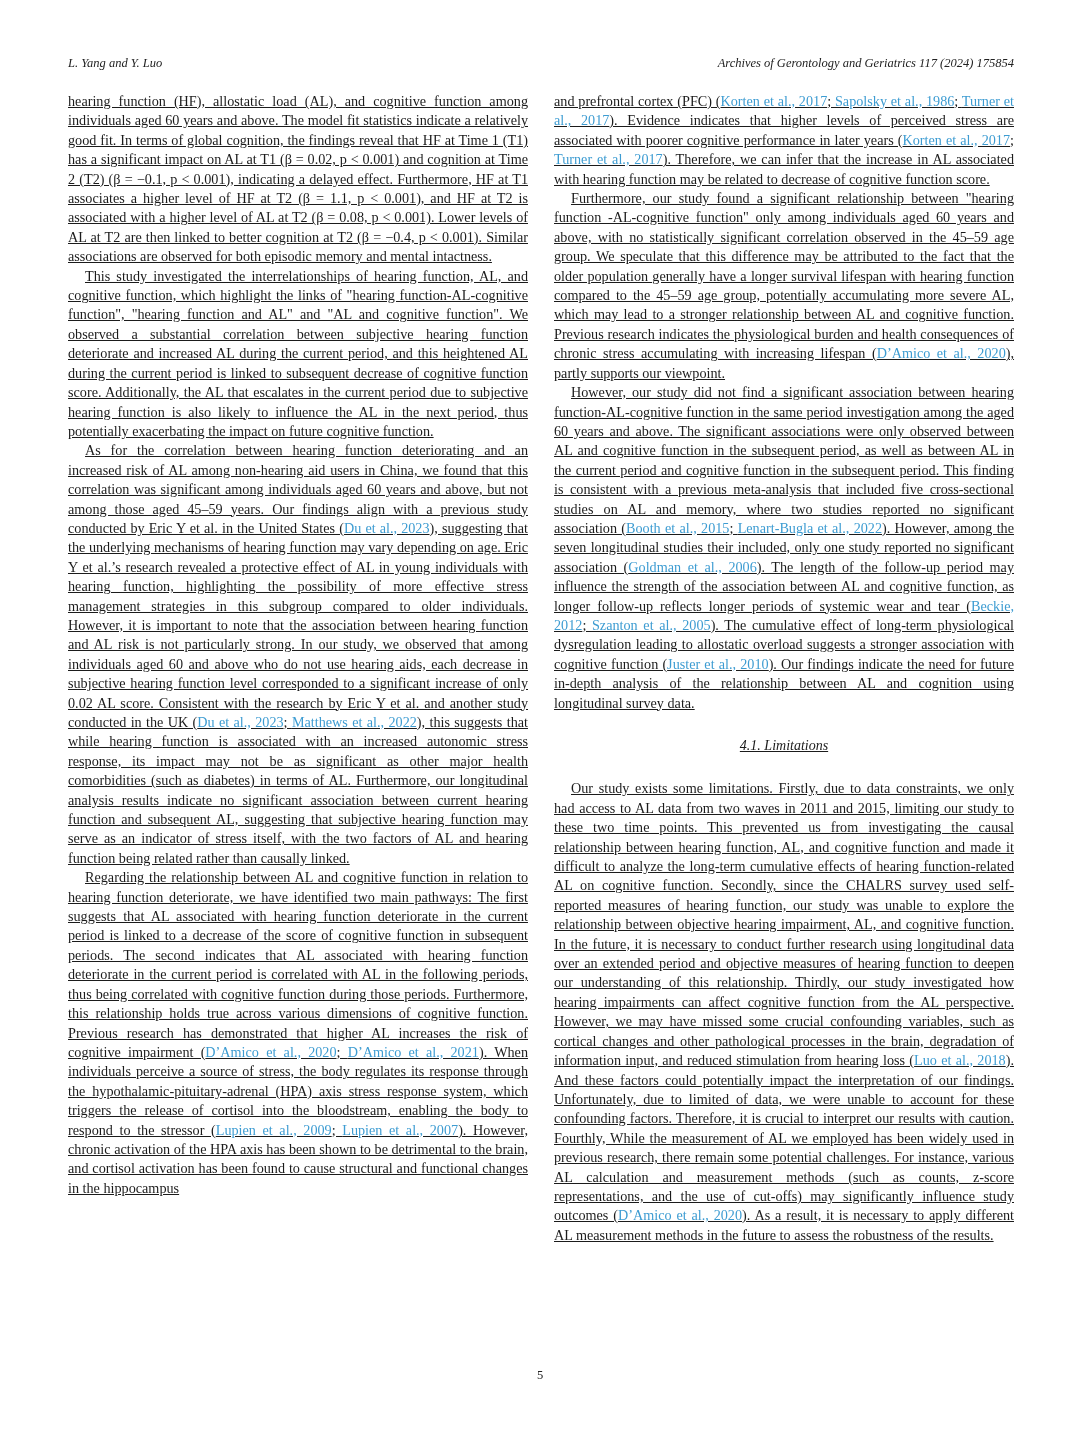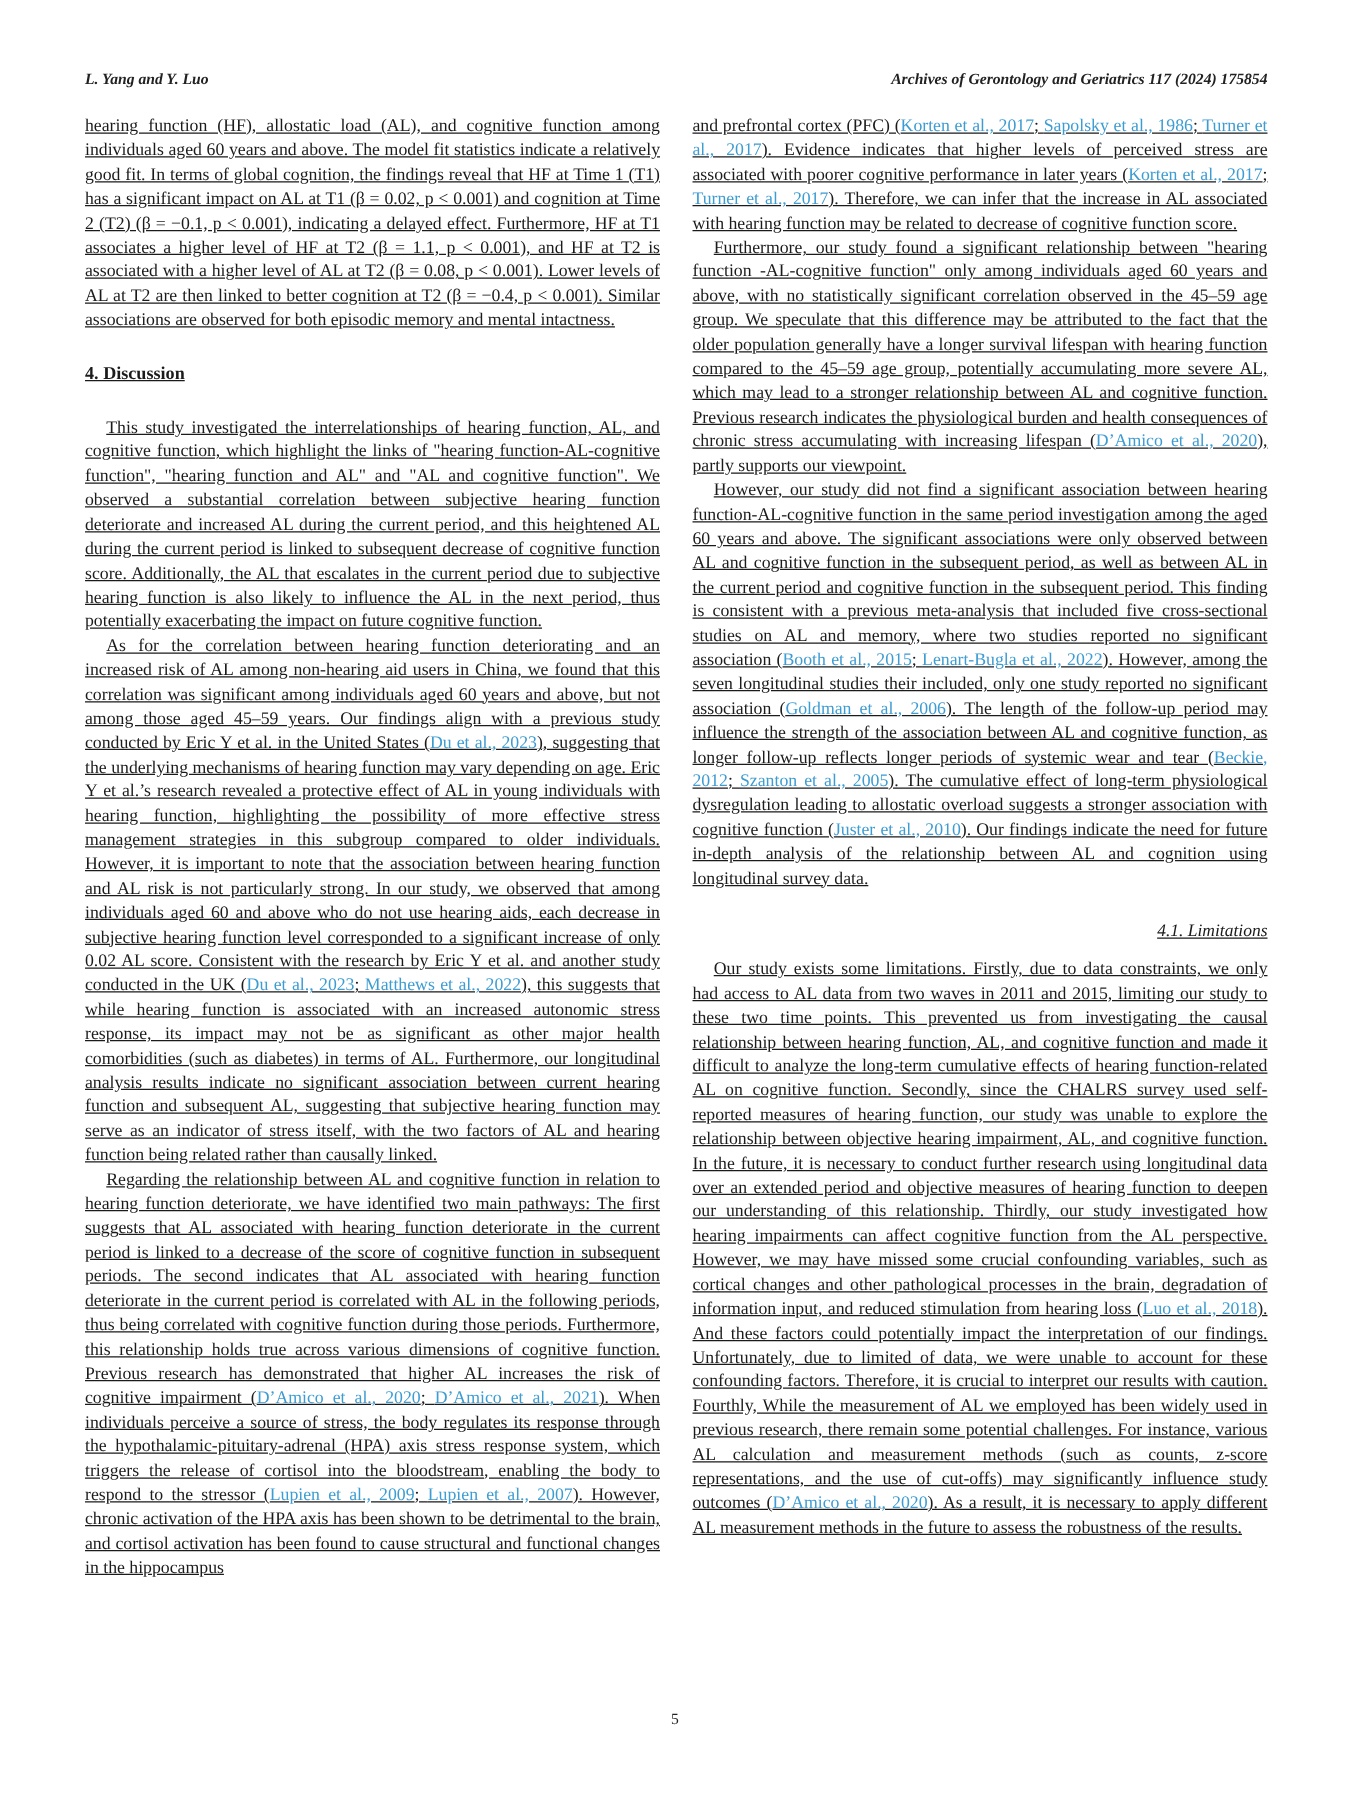--- a/index.html
+++ b/index.html
@@ -18,21 +18,20 @@
     overflow: hidden;
   }
   .running-head {
     position: absolute;
     top: 56px; left: 68px; right: 66px;
     display: flex;
     justify-content: space-between;
     font-style: italic;
     font-size: 12.5px;
     color: #222222;
-    font-weight: bold;
   }
   .columns {
     position: absolute;
     top: 92px; left: 68px; right: 66px;
     display: flex;
     gap: 26px;
   }
   .col {
     width: 460px;
     text-align: justify;
@@ -46,22 +45,22 @@
   .section-heading {
     font-size: 14.5px;
     font-weight: bold;
     margin: 23px 0 24px 0;
     text-align: left;
   }
   .subsection-heading {
     font-size: 14px;
     font-weight: normal;
     font-style: italic;
-    margin: 23px 0 11px 0;
-    text-align: right;
+    margin: 23px 0 24px 0;
+    text-align: center;
   }
   .cite { color: var(--cite-color, #3d9cd2); }
   .page-number {
     position: absolute;
     top: 1368px; left: 0;
     width: 100%;
     text-align: center;
     font-size: 12.5px;
     color: #222222;
   }
@@ -72,21 +71,20 @@
 <div class="page">
 
   <header class="running-head">
     <span>L. Yang and Y. Luo</span>
     <span>Archives of Gerontology and Geriatrics 117 (2024) 175854</span>
   </header>
 
   <main class="columns">
     <section class="col">
         <p class="para">hearing function (HF), allostatic load (AL), and cognitive function among individuals aged 60 years and above. The model fit statistics indicate a relatively good fit. In terms of global cognition, the findings reveal that HF at Time 1 (T1) has a significant impact on AL at T1 (β = 0.02, p &lt; 0.001) and cognition at Time 2 (T2) (β = −0.1, p &lt; 0.001), indicating a delayed effect. Furthermore, HF at T1 associates a higher level of HF at T2 (β = 1.1, p &lt; 0.001), and HF at T2 is associated with a higher level of AL at T2 (β = 0.08, p &lt; 0.001). Lower levels of AL at T2 are then linked to better cognition at T2 (β = −0.4, p &lt; 0.001). Similar associations are observed for both episodic memory and mental intactness.</p>
-        <h2 class="section-heading">4. Discussion</h2>
         <p class="para indent">This study investigated the interrelationships of hearing function, AL, and cognitive function, which highlight the links of "hearing function-AL-cognitive function", "hearing function and AL" and "AL and cognitive function". We observed a substantial correlation between subjective hearing function deteriorate and increased AL during the current period, and this heightened AL during the current period is linked to subsequent decrease of cognitive function score. Additionally, the AL that escalates in the current period due to subjective hearing function is also likely to influence the AL in the next period, thus potentially exacerbating the impact on future cognitive function.</p>
         <p class="para indent">As for the correlation between hearing function deteriorating and an increased risk of AL among non-hearing aid users in China, we found that this correlation was significant among individuals aged 60 years and above, but not among those aged 45–59 years. Our findings align with a previous study conducted by Eric Y et al. in the United States (<span class="cite">Du et al., 2023</span>), suggesting that the underlying mechanisms of hearing function may vary depending on age. Eric Y et al.’s research revealed a protective effect of AL in young individuals with hearing function, highlighting the possibility of more effective stress management strategies in this subgroup compared to older individuals. However, it is important to note that the association between hearing function and AL risk is not particularly strong. In our study, we observed that among individuals aged 60 and above who do not use hearing aids, each decrease in subjective hearing function level corresponded to a significant increase of only 0.02 AL score. Consistent with the research by Eric Y et al. and another study conducted in the UK (<span class="cite">Du et al., 2023</span>; <span class="cite">Matthews et al., 2022</span>), this suggests that while hearing function is associated with an increased autonomic stress response, its impact may not be as significant as other major health comorbidities (such as diabetes) in terms of AL. Furthermore, our longitudinal analysis results indicate no significant association between current hearing function and subsequent AL, suggesting that subjective hearing function may serve as an indicator of stress itself, with the two factors of AL and hearing function being related rather than causally linked.</p>
         <p class="para indent">Regarding the relationship between AL and cognitive function in relation to hearing function deteriorate, we have identified two main pathways: The first suggests that AL associated with hearing function deteriorate in the current period is linked to a decrease of the score of cognitive function in subsequent periods. The second indicates that AL associated with hearing function deteriorate in the current period is correlated with AL in the following periods, thus being correlated with cognitive function during those periods. Furthermore, this relationship holds true across various dimensions of cognitive function. Previous research has demonstrated that higher AL increases the risk of cognitive impairment (<span class="cite">D’Amico et al., 2020</span>; <span class="cite">D’Amico et al., 2021</span>). When individuals perceive a source of stress, the body regulates its response through the hypothalamic-pituitary-adrenal (HPA) axis stress response system, which triggers the release of cortisol into the bloodstream, enabling the body to respond to the stressor (<span class="cite">Lupien et al., 2009</span>; <span class="cite">Lupien et al., 2007</span>). However, chronic activation of the HPA axis has been shown to be detrimental to the brain, and cortisol activation has been found to cause structural and functional changes in the hippocampus</p>
       </section>
     <section class="col">
         <p class="para">and prefrontal cortex (PFC) (<span class="cite">Korten et al., 2017</span>; <span class="cite">Sapolsky et al., 1986</span>; <span class="cite">Turner et al., 2017</span>). Evidence indicates that higher levels of perceived stress are associated with poorer cognitive performance in later years (<span class="cite">Korten et al., 2017</span>; <span class="cite">Turner et al., 2017</span>). Therefore, we can infer that the increase in AL associated with hearing function may be related to decrease of cognitive function score.</p>
         <p class="para indent">Furthermore, our study found a significant relationship between "hearing function -AL-cognitive function" only among individuals aged 60 years and above, with no statistically significant correlation observed in the 45–59 age group. We speculate that this difference may be attributed to the fact that the older population generally have a longer survival lifespan with hearing function compared to the 45–59 age group, potentially accumulating more severe AL, which may lead to a stronger relationship between AL and cognitive function. Previous research indicates the physiological burden and health consequences of chronic stress accumulating with increasing lifespan (<span class="cite">D’Amico et al., 2020</span>), partly supports our viewpoint.</p>
         <p class="para indent">However, our study did not find a significant association between hearing function-AL-cognitive function in the same period investigation among the aged 60 years and above. The significant associations were only observed between AL and cognitive function in the subsequent period, as well as between AL in the current period and cognitive function in the subsequent period. This finding is consistent with a previous meta-analysis that included five cross-sectional studies on AL and memory, where two studies reported no significant association (<span class="cite">Booth et al., 2015</span>; <span class="cite">Lenart-Bugla et al., 2022</span>). However, among the seven longitudinal studies their included, only one study reported no significant association (<span class="cite">Goldman et al., 2006</span>). The length of the follow-up period may influence the strength of the association between AL and cognitive function, as longer follow-up reflects longer periods of systemic wear and tear (<span class="cite">Beckie, 2012</span>; <span class="cite">Szanton et al., 2005</span>). The cumulative effect of long-term physiological dysregulation leading to allostatic overload suggests a stronger association with cognitive function (<span class="cite">Juster et al., 2010</span>). Our findings indicate the need for future in-depth analysis of the relationship between AL and cognition using longitudinal survey data.</p>
         <h3 class="subsection-heading">4.1. Limitations</h3>
         <p class="para indent">Our study exists some limitations. Firstly, due to data constraints, we only had access to AL data from two waves in 2011 and 2015, limiting our study to these two time points. This prevented us from investigating the causal relationship between hearing function, AL, and cognitive function and made it difficult to analyze the long-term cumulative effects of hearing function-related AL on cognitive function. Secondly, since the CHALRS survey used self-reported measures of hearing function, our study was unable to explore the relationship between objective hearing impairment, AL, and cognitive function. In the future, it is necessary to conduct further research using longitudinal data over an extended period and objective measures of hearing function to deepen our understanding of this relationship. Thirdly, our study investigated how hearing impairments can affect cognitive function from the AL perspective. However, we may have missed some crucial confounding variables, such as cortical changes and other pathological processes in the brain, degradation of information input, and reduced stimulation from hearing loss (<span class="cite">Luo et al., 2018</span>). And these factors could potentially impact the interpretation of our findings. Unfortunately, due to limited of data, we were unable to account for these confounding factors. Therefore, it is crucial to interpret our results with caution. Fourthly, While the measurement of AL we employed has been widely used in previous research, there remain some potential challenges. For instance, various AL calculation and measurement methods (such as counts, z-score representations, and the use of cut-offs) may significantly influence study outcomes (<span class="cite">D’Amico et al., 2020</span>). As a result, it is necessary to apply different AL measurement methods in the future to assess the robustness of the results.</p>

